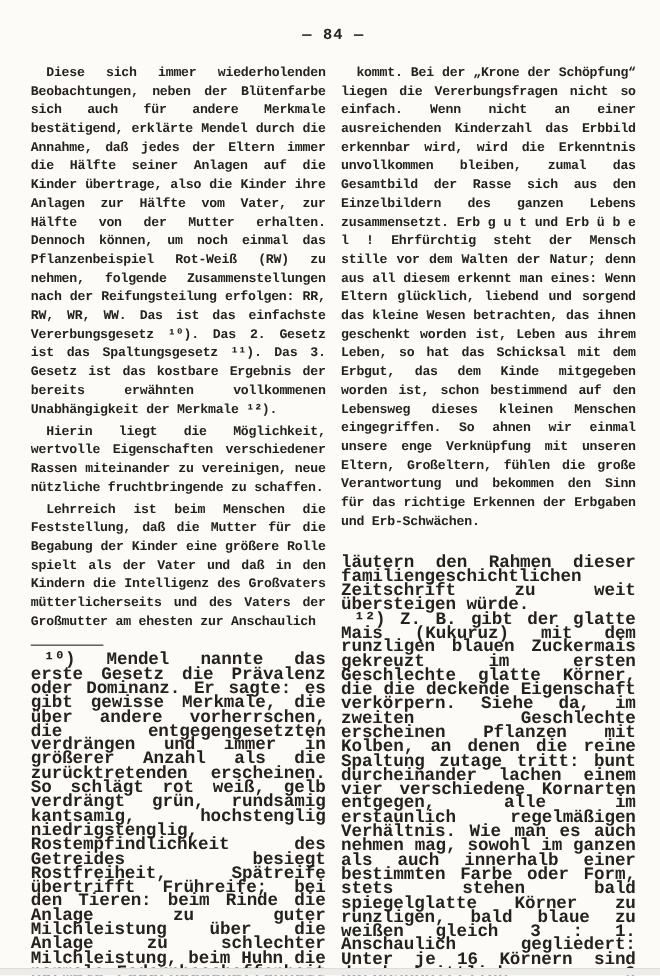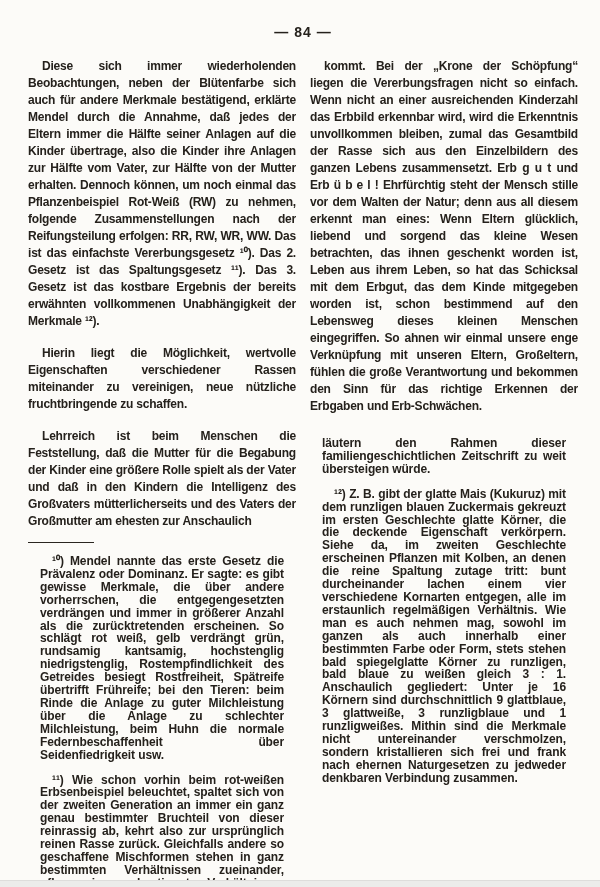--- a/index.html
+++ b/index.html
@@ -6,21 +6,21 @@
     margin: 0;
     padding: 0;
     background: #ffffff;
   }
   .page {
     position: relative;
     width: 600px;
     height: 887px;
     background: #fcfbf8;
     color: #25211c;
-    font-family: Liberation Sans, sans-serif;
+    font-family: Liberation Mono, monospace;
     font-weight: bold;
     overflow: hidden;
     box-sizing: border-box;
     padding: 20px 22px 0 28px;
   }
   .page-number {
     text-align: center;
     font-size: 14px;
     letter-spacing: 1px;
     margin: 4px 0 18px 0;
@@ -34,35 +34,35 @@
     min-width: 0;
   }
   p.body {
     margin: 0;
     font-size: 12px;
     line-height: 17px;
     text-align: justify;
     text-indent: 14px;
     letter-spacing: -0.2px;
   }
-  p.body + p.body { margin-top: 15px; }
+  p.body + p.body { margin-top: 3px; }
   p.emphasis {
     margin-top: 8px;
     letter-spacing: 2.2px;
     word-spacing: 9px;
     line-height: 18.5px;
   }
   .fn-sep {
     width: 66px;
     border-top: 1.6px solid #2a2620;
     margin: 12px 0 7px 0;
   }
   p.fn {
-    margin: 12px;
-    font-size: 12px;
+    margin: 0;
+    font-size: 16px;
     line-height: 12.9px;
     text-align: justify;
     text-indent: 12px;
     letter-spacing: -0.1px;
   }
   p.fn.no-indent { text-indent: 0; }
   .right-fn-block { margin-top: 22px; }
   .bottom-edge {
     position: absolute;
     left: 0;

